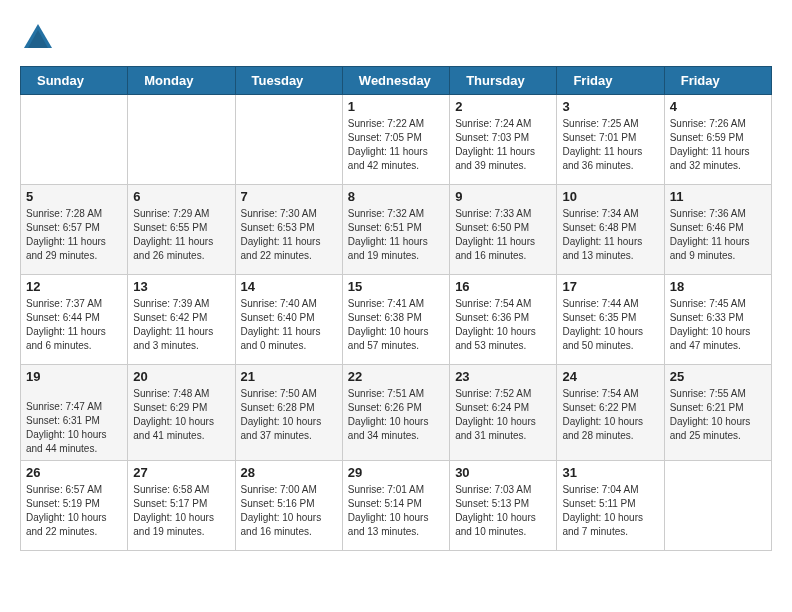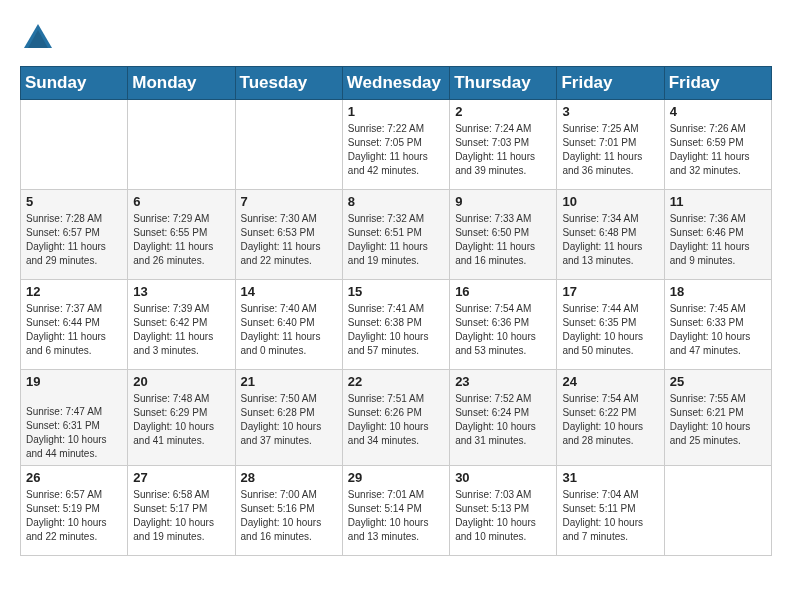--- a/index.html
+++ b/index.html
@@ -53,22 +53,22 @@
       color: #333;
     }
     .calendar {
       width: 100%;
       border-collapse: collapse;
       table-layout: fixed;
     }
     .calendar th {
       background: #2471a3;
       color: #fff;
-      font-size: 17px;
-      padding: 6px 4px;
+      font-size: 13px;
+      padding: 6px 16px;
       text-align: left;
       font-weight: bold;
       border: 1px solid #1a5276;
     }
     .calendar td {
       border: 1px solid #ccc;
       vertical-align: top;
       padding: 4px 5px;
       font-size: 11px;
       color: #333;

